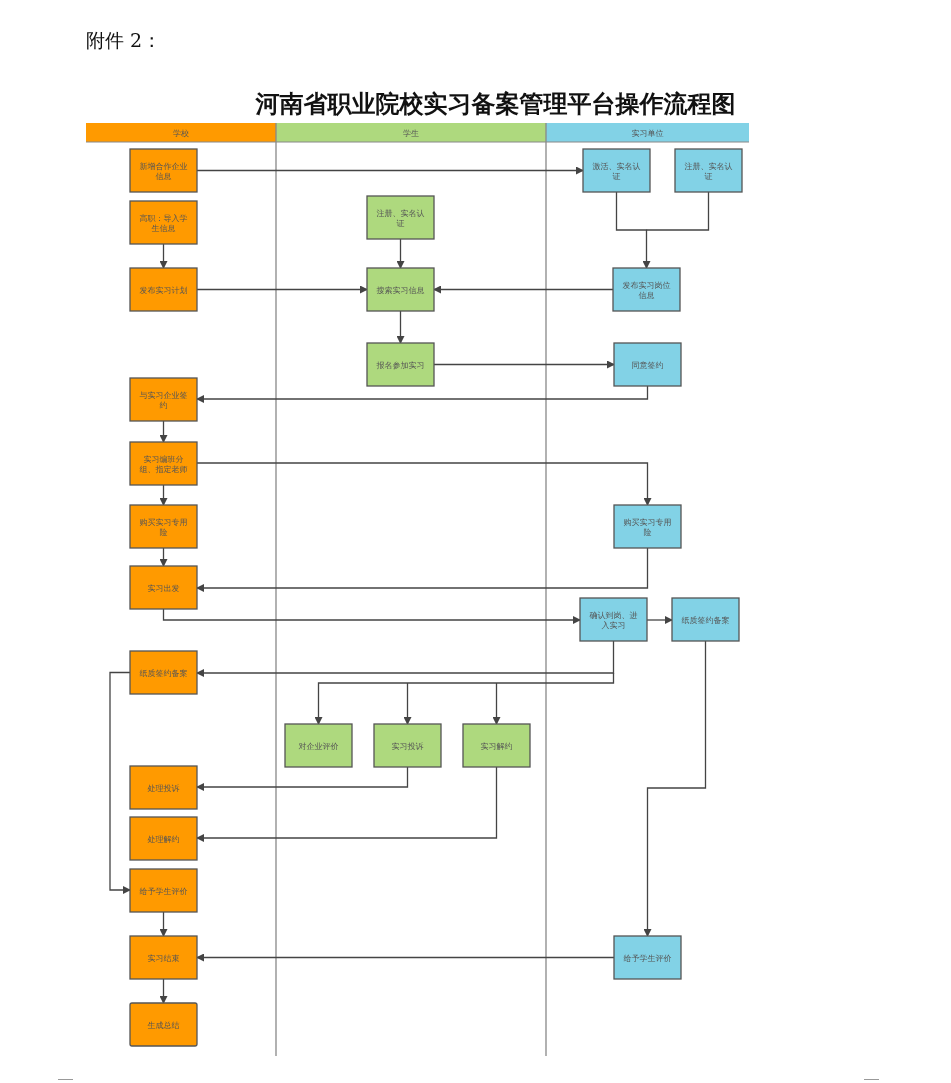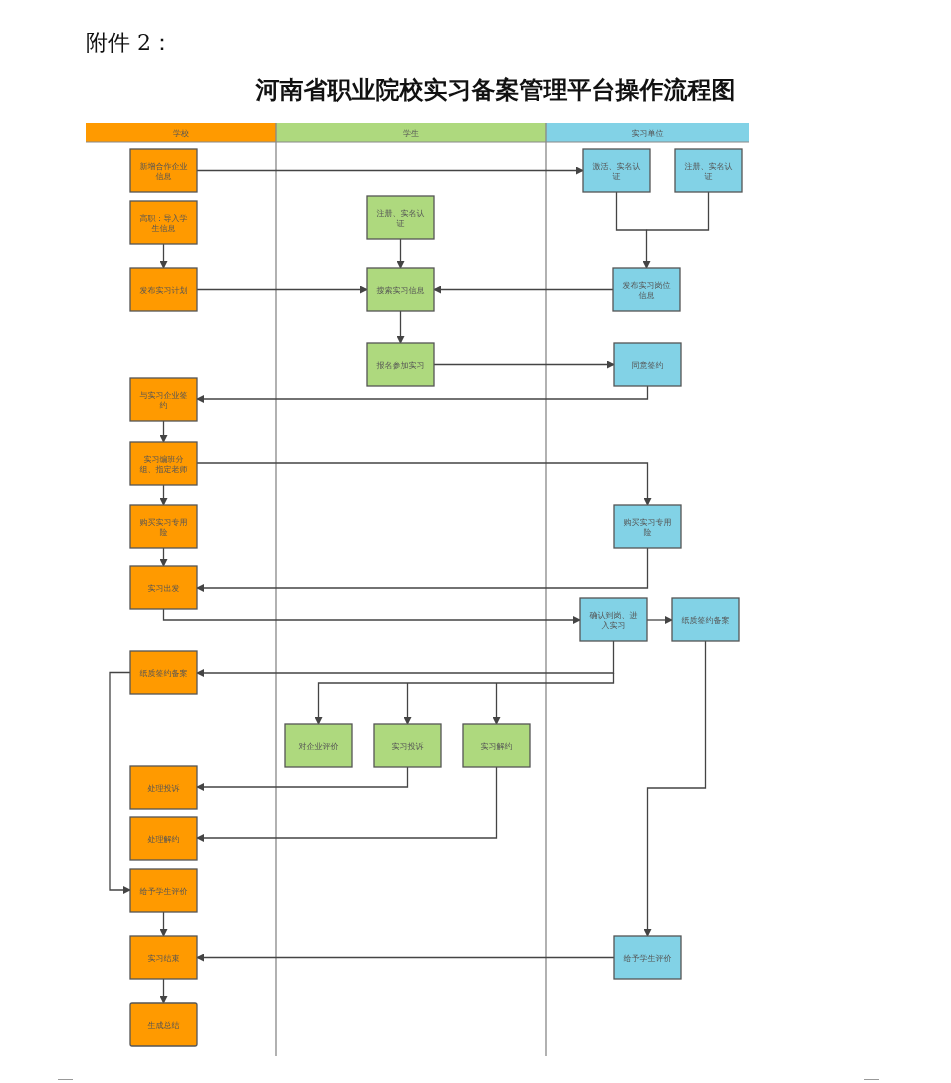--- a/index.html
+++ b/index.html
@@ -1,18 +1,18 @@
 <!DOCTYPE html>
 <html><head>
 <meta charset="utf-8">
 <style>
   html, body { margin: 0; padding: 0; background: #ffffff; }
   body { width: 951px; height: 1083px; position: relative; overflow: hidden; font-family: "DejaVu Serif", serif; }
-  .attach { position: absolute; left: 86px; top: 28px; font-size: 22px; color: #111; font-family: "DejaVu Serif", serif; }
-  .title { position: absolute; left: 0; width: 951px; top: 74px; text-align: center; font-size: 24px; font-weight: bold; color: #111; font-family: "DejaVu Serif", serif; padding-left: 40px; box-sizing: border-box; }
+  .attach { position: absolute; left: 86px; top: 28px; font-size: 19px; color: #111; font-family: "DejaVu Serif", serif; }
+  .title { position: absolute; left: 0; width: 951px; top: 88px; text-align: center; font-size: 24px; font-weight: bold; color: #111; font-family: "DejaVu Serif", serif; padding-left: 40px; box-sizing: border-box; }
   svg.flow { position: absolute; left: 0; top: 0; }
   .lane-text { font-family: "DejaVu Sans", sans-serif; font-size: 8px; fill: #555; }
   .node-text { font-family: "DejaVu Sans", sans-serif; font-size: 8px; fill: #555; }
   .corner { position: absolute; top: 1079px; width: 15px; height: 4px; border-top: 1px solid #999; }
 </style>
 </head>
 <body>
 
 <div class="attach">附件 2：</div>
 <div class="title">河南省职业院校实习备案管理平台操作流程图</div>

